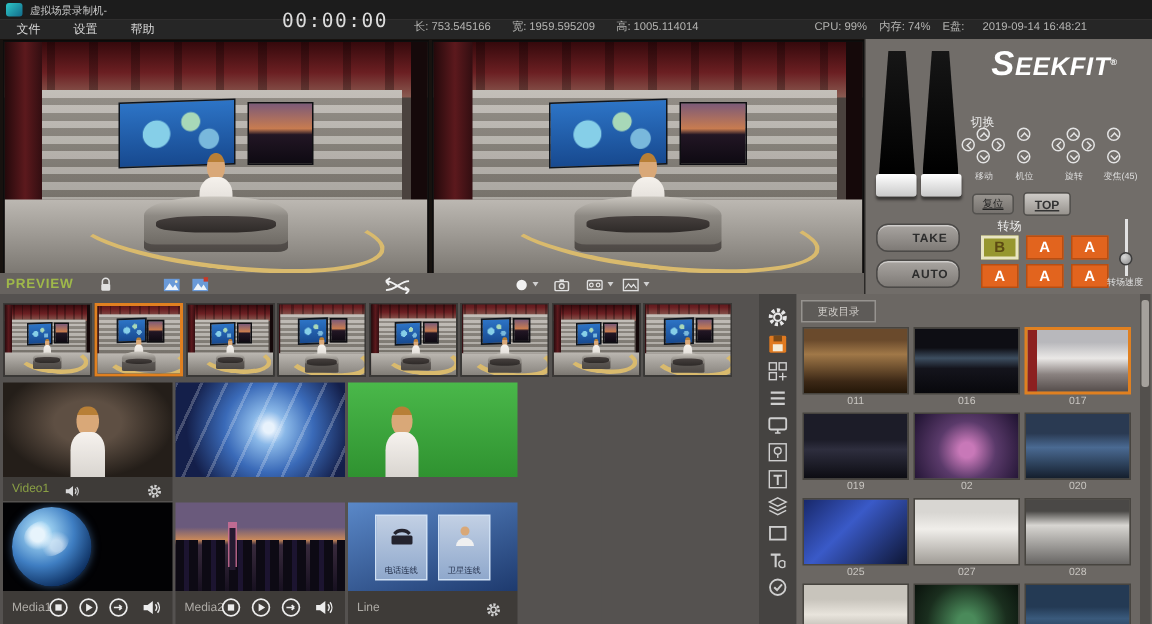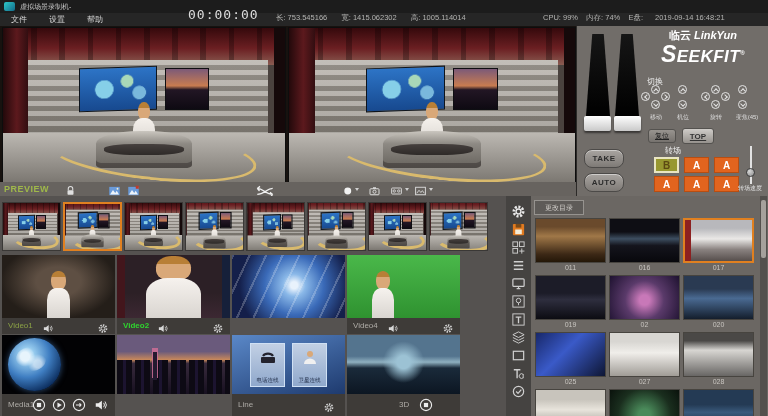--- a/index.html
+++ b/index.html
@@ -71,21 +71,21 @@
   .fader{position:absolute;left:6px;top:6px;width:62px;height:112px;}
   .fader-bar{position:absolute;top:2px;width:24px;height:82px;background:linear-gradient(180deg,#161616,#000);
     clip-path:polygon(26% 0,74% 0,100% 100%,0 100%);}
   .fb1{left:3px;} .fb2{left:32px;}
   .fader-handle{position:absolute;top:84px;width:27px;height:15px;border-radius:2px;
     background:linear-gradient(180deg,#ffffff,#c9c9c9);box-shadow:0 2px 2px rgba(0,0,0,.5);}
   .fh1{left:1px;} .fh2{left:31px;}
   .btn-pill{position:absolute;width:38px;height:17px;border-radius:8px;border:1px solid #4c4a48;
     background:linear-gradient(180deg,#a9a5a1,#7e7a76);color:#2d2d2d;font-size:8px;font-weight:bold;
     display:flex;align-items:center;justify-content:center;letter-spacing:.5px;
-    box-shadow:inset 0 1px 0 rgba(255,255,255,.45);}
+    box-shadow:inset 0 1px 0 rgba(255,255,255,.45);padding-left:16px;}
   .take-btn{left:7px;top:123px;} .auto-btn{left:7px;top:147px;}
   .logo{position:absolute;left:64px;top:4px;width:124px;text-align:center;color:#fff;line-height:1.05;}
   .logo-top{font-size:11px;font-weight:bold;}
   .logo-top .en{font-style:italic;margin-left:3px;}
   .logo-brand{display:block;font-size:17px;font-weight:bold;font-style:italic;letter-spacing:.5px;}
   .logo-brand::first-letter{font-size:23px;}
   .logo-reg{font-size:6px;vertical-align:super;}
   .switch-label{position:absolute;left:70px;top:50px;font-size:8px;color:#ececec;}
   .pad{position:absolute;top:59px;height:26px;}
   .pad4{width:30px;} .pad2{width:11px;}
@@ -227,21 +227,21 @@
   </div>
 
   <div class="menubar">
     <span class="menu-item">文件</span>
     <span class="menu-item">设置</span>
     <span class="menu-item">帮助</span>
   </div>
   <div class="timecode">00:00:00</div>
   <div class="stat st-dims">
     <span><b>长:</b><span>753.545166</span></span>
-    <span><b>宽:</b><span>1415.062302</span></span>
+    <span><b>宽:</b><span>1959.595209</span></span>
     <span><b>高:</b><span>1005.114014</span></span>
   </div>
   <div class="stat st-cpu">
     <span>CPU: 99%</span>
     <span>内存: 74%</span>
     <span>E盘:</span>
   </div>
   <div class="stat st-dt">2019-09-14 16:48:21</div>
 
   <div class="stage">
@@ -279,23 +279,20 @@
     <div class="fader">
       <div class="fader-bar fb1"></div>
       <div class="fader-bar fb2"></div>
       <div class="fader-handle fh1"></div>
       <div class="fader-handle fh2"></div>
     </div>
     <div class="btn-pill take-btn">TAKE</div>
     <div class="btn-pill auto-btn">AUTO</div>
 
     <div class="logo">
-      <div class="logo-top">
-        <span>临云</span><span class="en">LinkYun</span>
-      </div>
       <span class="logo-brand"><span>SEEKFIT</span><span class="logo-reg">®</span></span>
     </div>
 
     <div class="switch-label">切换</div>
 
     <div class="pad pad4 pg1">
       <span class="pbtn pu"></span>
       <span class="pbtn pd"></span>
       <span class="pbtn pl"></span>
       <span class="pbtn pr"></span>
@@ -522,53 +519,26 @@
                 <path d="M2 6 h3 l4 -3 v10 l-4 -3 H2 Z" fill="#d8d8d8"></path>
                 <path d="M11 5.5 a4 4 0 0 1 0 5 M12.6 4 a6.5 6.5 0 0 1 0 8" stroke="#d8d8d8" stroke-width="1.1" fill="none"></path>
               </svg></span>
           <span class="bar-mini" style="right:6px"><svg viewBox="0 0 16 16">
                 <circle cx="8" cy="8" r="5" fill="none" stroke="#d0d0d0" stroke-width="2.6" stroke-dasharray="2.2 1.6"></circle>
                 <circle cx="8" cy="8" r="2.6" fill="none" stroke="#d0d0d0" stroke-width="1.4"></circle>
               </svg></span>
         </div>
       </div>
       <div class="cell">
-        <div class="vthumb v2">
-            <div class="person"></div>
-          </div>
-        <div class="srcbar vbar">
-          <span class="src-label c-green">Video2</span>
-          <span class="bar-mini" style="left:40px"><svg viewBox="0 0 16 16">
-                <path d="M2 6 h3 l4 -3 v10 l-4 -3 H2 Z" fill="#d8d8d8"></path>
-                <path d="M11 5.5 a4 4 0 0 1 0 5 M12.6 4 a6.5 6.5 0 0 1 0 8" stroke="#d8d8d8" stroke-width="1.1" fill="none"></path>
-              </svg></span>
-          <span class="bar-mini" style="right:6px"><svg viewBox="0 0 16 16">
-                <circle cx="8" cy="8" r="5" fill="none" stroke="#d0d0d0" stroke-width="2.6" stroke-dasharray="2.2 1.6"></circle>
-                <circle cx="8" cy="8" r="2.6" fill="none" stroke="#d0d0d0" stroke-width="1.4"></circle>
-              </svg></span>
-        </div>
-      </div>
-      <div class="cell">
         <div class="vthumb v3"></div>
       </div>
       <div class="cell">
         <div class="vthumb v4">
             <div class="person"></div>
           </div>
-        <div class="srcbar vbar">
-          <span class="src-label c-gray">Video4</span>
-          <span class="bar-mini" style="left:40px"><svg viewBox="0 0 16 16">
-                <path d="M2 6 h3 l4 -3 v10 l-4 -3 H2 Z" fill="#d8d8d8"></path>
-                <path d="M11 5.5 a4 4 0 0 1 0 5 M12.6 4 a6.5 6.5 0 0 1 0 8" stroke="#d8d8d8" stroke-width="1.1" fill="none"></path>
-              </svg></span>
-          <span class="bar-mini" style="right:6px"><svg viewBox="0 0 16 16">
-                <circle cx="8" cy="8" r="5" fill="none" stroke="#d0d0d0" stroke-width="2.6" stroke-dasharray="2.2 1.6"></circle>
-                <circle cx="8" cy="8" r="2.6" fill="none" stroke="#d0d0d0" stroke-width="1.4"></circle>
-              </svg></span>
-        </div>
       </div>
     </div>
 
     <div class="mrow">
       <div class="cell">
         <div class="mthumb m1"></div>
         <div class="srcbar mbar">
           <span class="src-label c-gray">Media1</span>
           <span class="circ" style="left:30px"><svg viewBox="0 0 16 16">
                 <circle cx="8" cy="8" r="6.4" stroke="#ececec" stroke-width="1.3" fill="none"></circle>
@@ -583,20 +553,39 @@
                 <path d="M4.5 8 h6 M10.5 8 l-2 -1.8 M10.5 8 l-2 1.8" stroke="#ececec" stroke-width="1.3" fill="none"></path>
               </svg></span>
           <span class="circ" style="left:92px"><svg viewBox="0 0 16 16">
                 <path d="M2 6 h3 l4 -3 v10 l-4 -3 H2 Z" fill="#ececec"></path>
                 <path d="M11 5.5 a4 4 0 0 1 0 5 M12.6 4 a6.5 6.5 0 0 1 0 8" stroke="#ececec" stroke-width="1.1" fill="none"></path>
               </svg></span>
         </div>
       </div>
       <div class="cell">
         <div class="mthumb m2"></div>
+        <div class="srcbar mbar">
+          <span class="src-label c-gray">Media2</span>
+          <span class="circ" style="left:30px"><svg viewBox="0 0 16 16">
+                <circle cx="8" cy="8" r="6.4" stroke="#ececec" stroke-width="1.3" fill="none"></circle>
+                <rect x="5.6" y="5.6" width="4.8" height="4.8" fill="#ececec"></rect>
+              </svg></span>
+          <span class="circ" style="left:50px"><svg viewBox="0 0 16 16">
+                <circle cx="8" cy="8" r="6.4" stroke="#ececec" stroke-width="1.3" fill="none"></circle>
+                <path d="M6.2 5 l5 3 -5 3 Z" fill="#ececec"></path>
+              </svg></span>
+          <span class="circ" style="left:70px"><svg viewBox="0 0 16 16">
+                <circle cx="8" cy="8" r="6.4" stroke="#ececec" stroke-width="1.3" fill="none"></circle>
+                <path d="M4.5 8 h6 M10.5 8 l-2 -1.8 M10.5 8 l-2 1.8" stroke="#ececec" stroke-width="1.3" fill="none"></path>
+              </svg></span>
+          <span class="circ" style="left:92px"><svg viewBox="0 0 16 16">
+                <path d="M2 6 h3 l4 -3 v10 l-4 -3 H2 Z" fill="#ececec"></path>
+                <path d="M11 5.5 a4 4 0 0 1 0 5 M12.6 4 a6.5 6.5 0 0 1 0 8" stroke="#ececec" stroke-width="1.1" fill="none"></path>
+              </svg></span>
+        </div>
       </div>
       <div class="cell">
         <div class="mthumb mline">
           <div class="ltile">
             <svg viewBox="0 0 20 18">
                 <rect x="3" y="9" width="14" height="6" rx="1" fill="#23232e"></rect>
                 <path d="M5 8 a5.5 4 0 0 1 10 0" stroke="#23232e" stroke-width="2.2" fill="none"></path>
               </svg>
             <span class="ltile-label">电话连线</span>
           </div>
@@ -609,30 +598,20 @@
           </div>
         </div>
         <div class="srcbar mbar">
           <span class="src-label c-gray">Line</span>
           <span class="bar-mini" style="right:10px;top:5px"><svg viewBox="0 0 16 16">
                 <circle cx="8" cy="8" r="5" fill="none" stroke="#d0d0d0" stroke-width="2.6" stroke-dasharray="2.2 1.6"></circle>
                 <circle cx="8" cy="8" r="2.6" fill="none" stroke="#d0d0d0" stroke-width="1.4"></circle>
               </svg></span>
         </div>
       </div>
-      <div class="cell">
-        <div class="mthumb m3d"></div>
-        <div class="srcbar mbar">
-          <span class="src-label c-gray" style="left:52px">3D</span>
-          <span class="circ" style="left:72px"><svg viewBox="0 0 16 16">
-                <circle cx="8" cy="8" r="6.4" stroke="#ececec" stroke-width="1.3" fill="none"></circle>
-                <rect x="5.6" y="5.6" width="4.8" height="4.8" fill="#ececec"></rect>
-              </svg></span>
-        </div>
-      </div>
     </div>
   </div>
 
   <div class="vtoolbar">
     <span class="tool" style="top:8px"><svg viewBox="0 0 16 16">
           <circle cx="8" cy="8" r="5" fill="none" stroke="#e8e8e8" stroke-width="2.8" stroke-dasharray="2.2 1.6"></circle>
           <circle cx="8" cy="8" r="2.6" fill="none" stroke="#e8e8e8" stroke-width="1.5"></circle>
         </svg></span>
     <span class="tool" style="top:26px"><svg viewBox="0 0 16 16">
           <rect x="2" y="2" width="12" height="12" rx="1" fill="#e07a20"></rect>

